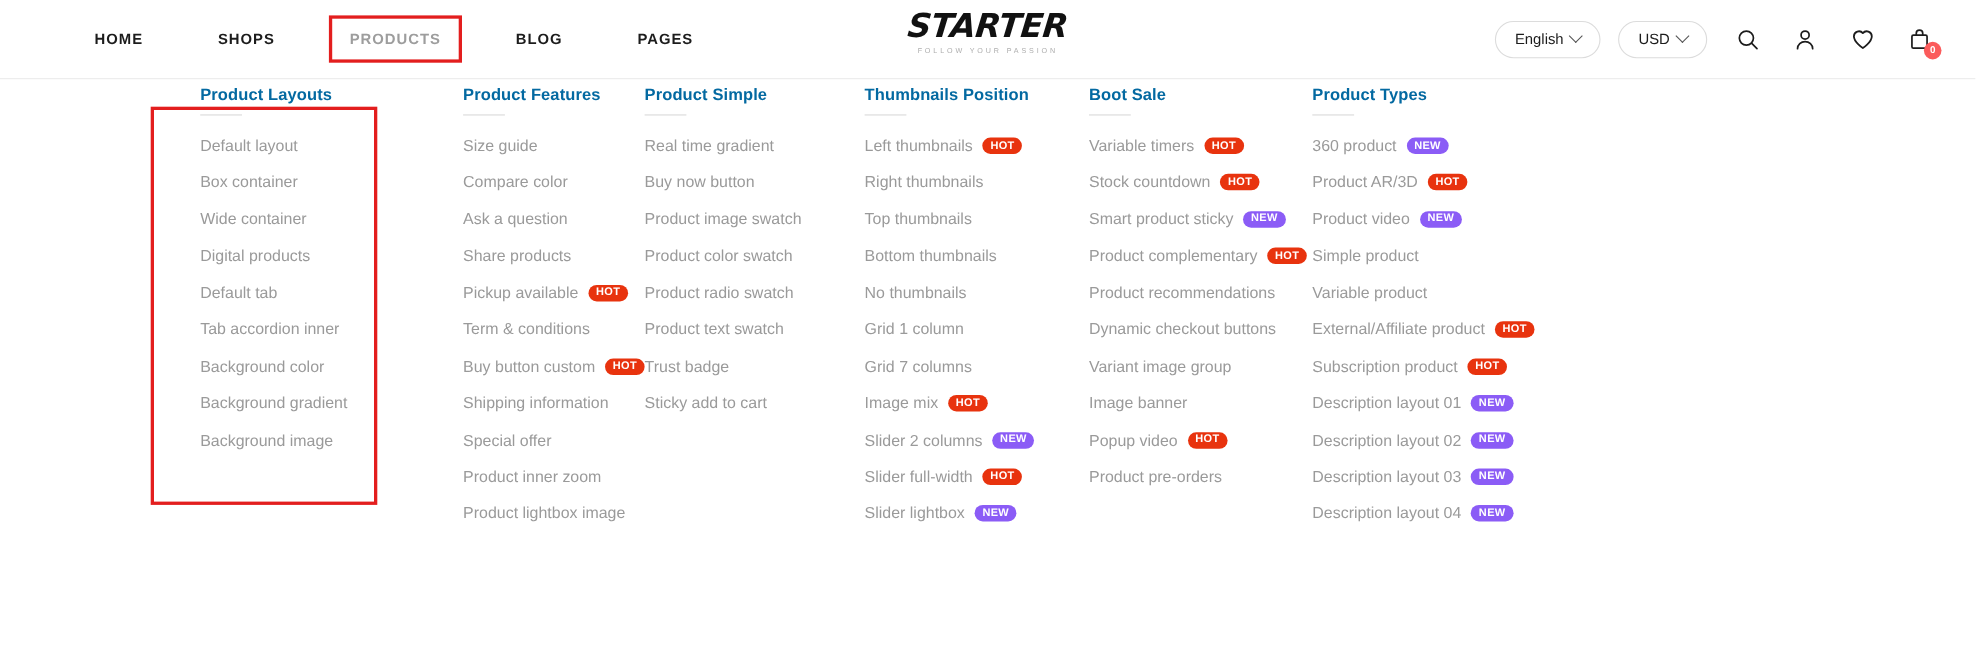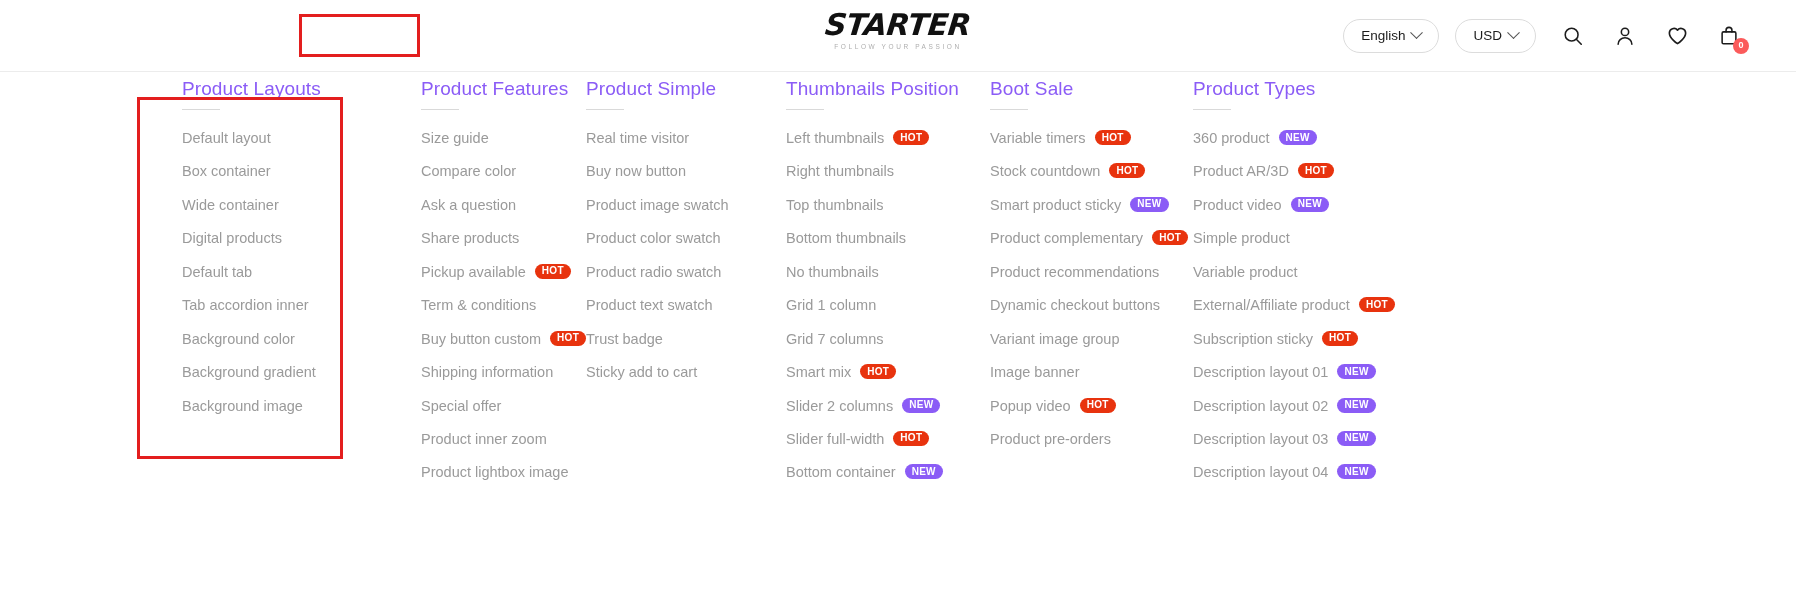--- a/index.html
+++ b/index.html
@@ -63,21 +63,21 @@
   .logo-sub {
     font-size: 6.5px;
     letter-spacing: 2.6px;
     color: #aeaeae;
     margin-top: 3px;
     text-transform: uppercase;
   }
 
   .header-right {
     position: absolute;
-    right: 52px;
+    right: 36px;
     top: 50%;
     transform: translateY(-50%);
     display: flex;
     align-items: center;
     gap: 16px;
   }
   .pill {
     display: flex;
     align-items: center;
     gap: 7px;
@@ -118,23 +118,23 @@
   
   .mega {
     position: relative;
     display: flex;
     padding: 34px 0 0 0;
   }
   .col {
     padding-top: 6px;
   }
   .col-title {
-    font-size: 19px;
-    font-weight: 400;
-    color: #8b5cf6;
+    font-size: 15px;
+    font-weight: 700;
+    color: #0369a1;
     margin-bottom: 9px;
     letter-spacing: 0.1px;
   }
   .col-rule {
     width: 38px;
     height: 1px;
     background: #d9d9d9;
     margin-bottom: 21px;
   }
   .menu-link {
@@ -171,20 +171,27 @@
     pointer-events: none;
   }
 </style>
 </head>
 <body>
 
 <div class="page">
 
   <div class="header">
 
+    <nav class="nav" id="nav-root">
+        <div class="nav-item">HOME</div>
+        <div class="nav-item">SHOPS</div>
+        <div class="nav-item active">PRODUCTS</div>
+        <div class="nav-item">BLOG</div>
+        <div class="nav-item">PAGES</div>
+      </nav>
 
     <div class="logo-wrap">
       <div class="logo-mark">STARTER</div>
       <div class="logo-sub">FOLLOW YOUR PASSION</div>
     </div>
 
     <div class="header-right">
 
       <div class="pill">
         <span>English</span>
@@ -295,21 +302,21 @@
           <span>Product inner zoom</span>
         </div>
         <div class="menu-link">
           <span>Product lightbox image</span>
         </div>
       </div>
       <div class="col" style="position: absolute; left: 586px; top: 0px;">
         <div class="col-title">Product Simple</div>
         <div class="col-rule"></div>
         <div class="menu-link">
-          <span>Real time visitor</span>
+          <span>Real time gradient</span>
         </div>
         <div class="menu-link">
           <span>Buy now button</span>
         </div>
         <div class="menu-link">
           <span>Product image swatch</span>
         </div>
         <div class="menu-link">
           <span>Product color swatch</span>
         </div>
@@ -345,33 +352,33 @@
         <div class="menu-link">
           <span>No thumbnails</span>
         </div>
         <div class="menu-link">
           <span>Grid 1 column</span>
         </div>
         <div class="menu-link">
           <span>Grid 7 columns</span>
         </div>
         <div class="menu-link">
-          <span>Smart mix</span>
+          <span>Image mix</span>
           <span class="badge hot">HOT</span>
         </div>
         <div class="menu-link">
           <span>Slider 2 columns</span>
           <span class="badge new">NEW</span>
         </div>
         <div class="menu-link">
           <span>Slider full-width</span>
           <span class="badge hot">HOT</span>
         </div>
         <div class="menu-link">
-          <span>Bottom container</span>
+          <span>Slider lightbox</span>
           <span class="badge new">NEW</span>
         </div>
       </div>
       <div class="col" style="position: absolute; left: 990px; top: 0px;">
         <div class="col-title">Boot Sale</div>
         <div class="col-rule"></div>
         <div class="menu-link">
           <span>Variable timers</span>
           <span class="badge hot">HOT</span>
         </div>
@@ -426,21 +433,21 @@
           <span>Simple product</span>
         </div>
         <div class="menu-link">
           <span>Variable product</span>
         </div>
         <div class="menu-link">
           <span>External/Affiliate product</span>
           <span class="badge hot">HOT</span>
         </div>
         <div class="menu-link">
-          <span>Subscription sticky</span>
+          <span>Subscription product</span>
           <span class="badge hot">HOT</span>
         </div>
         <div class="menu-link">
           <span>Description layout 01</span>
           <span class="badge new">NEW</span>
         </div>
         <div class="menu-link">
           <span>Description layout 02</span>
           <span class="badge new">NEW</span>
         </div>

